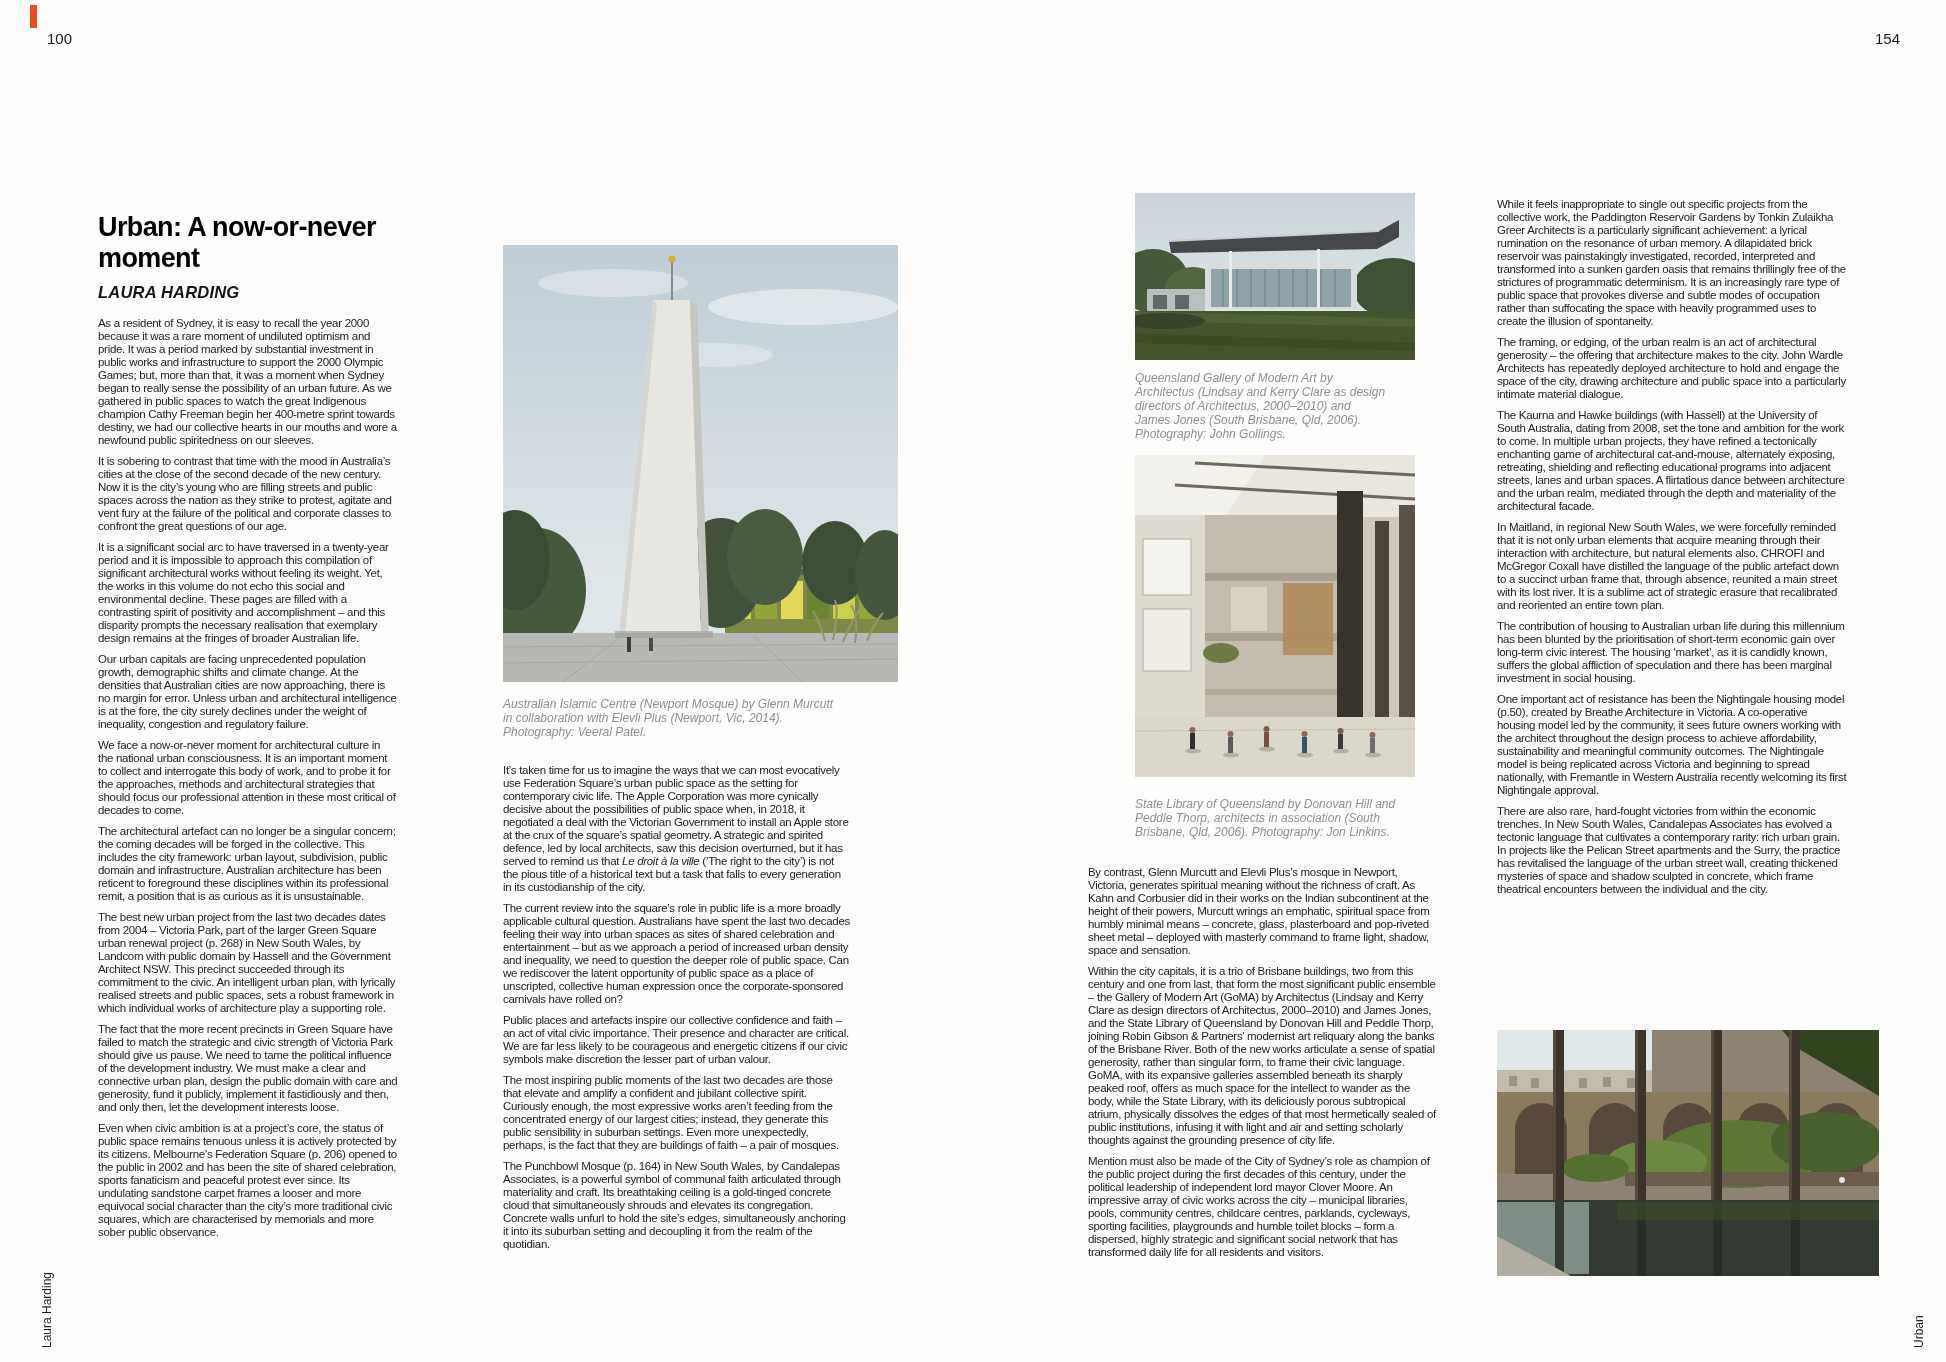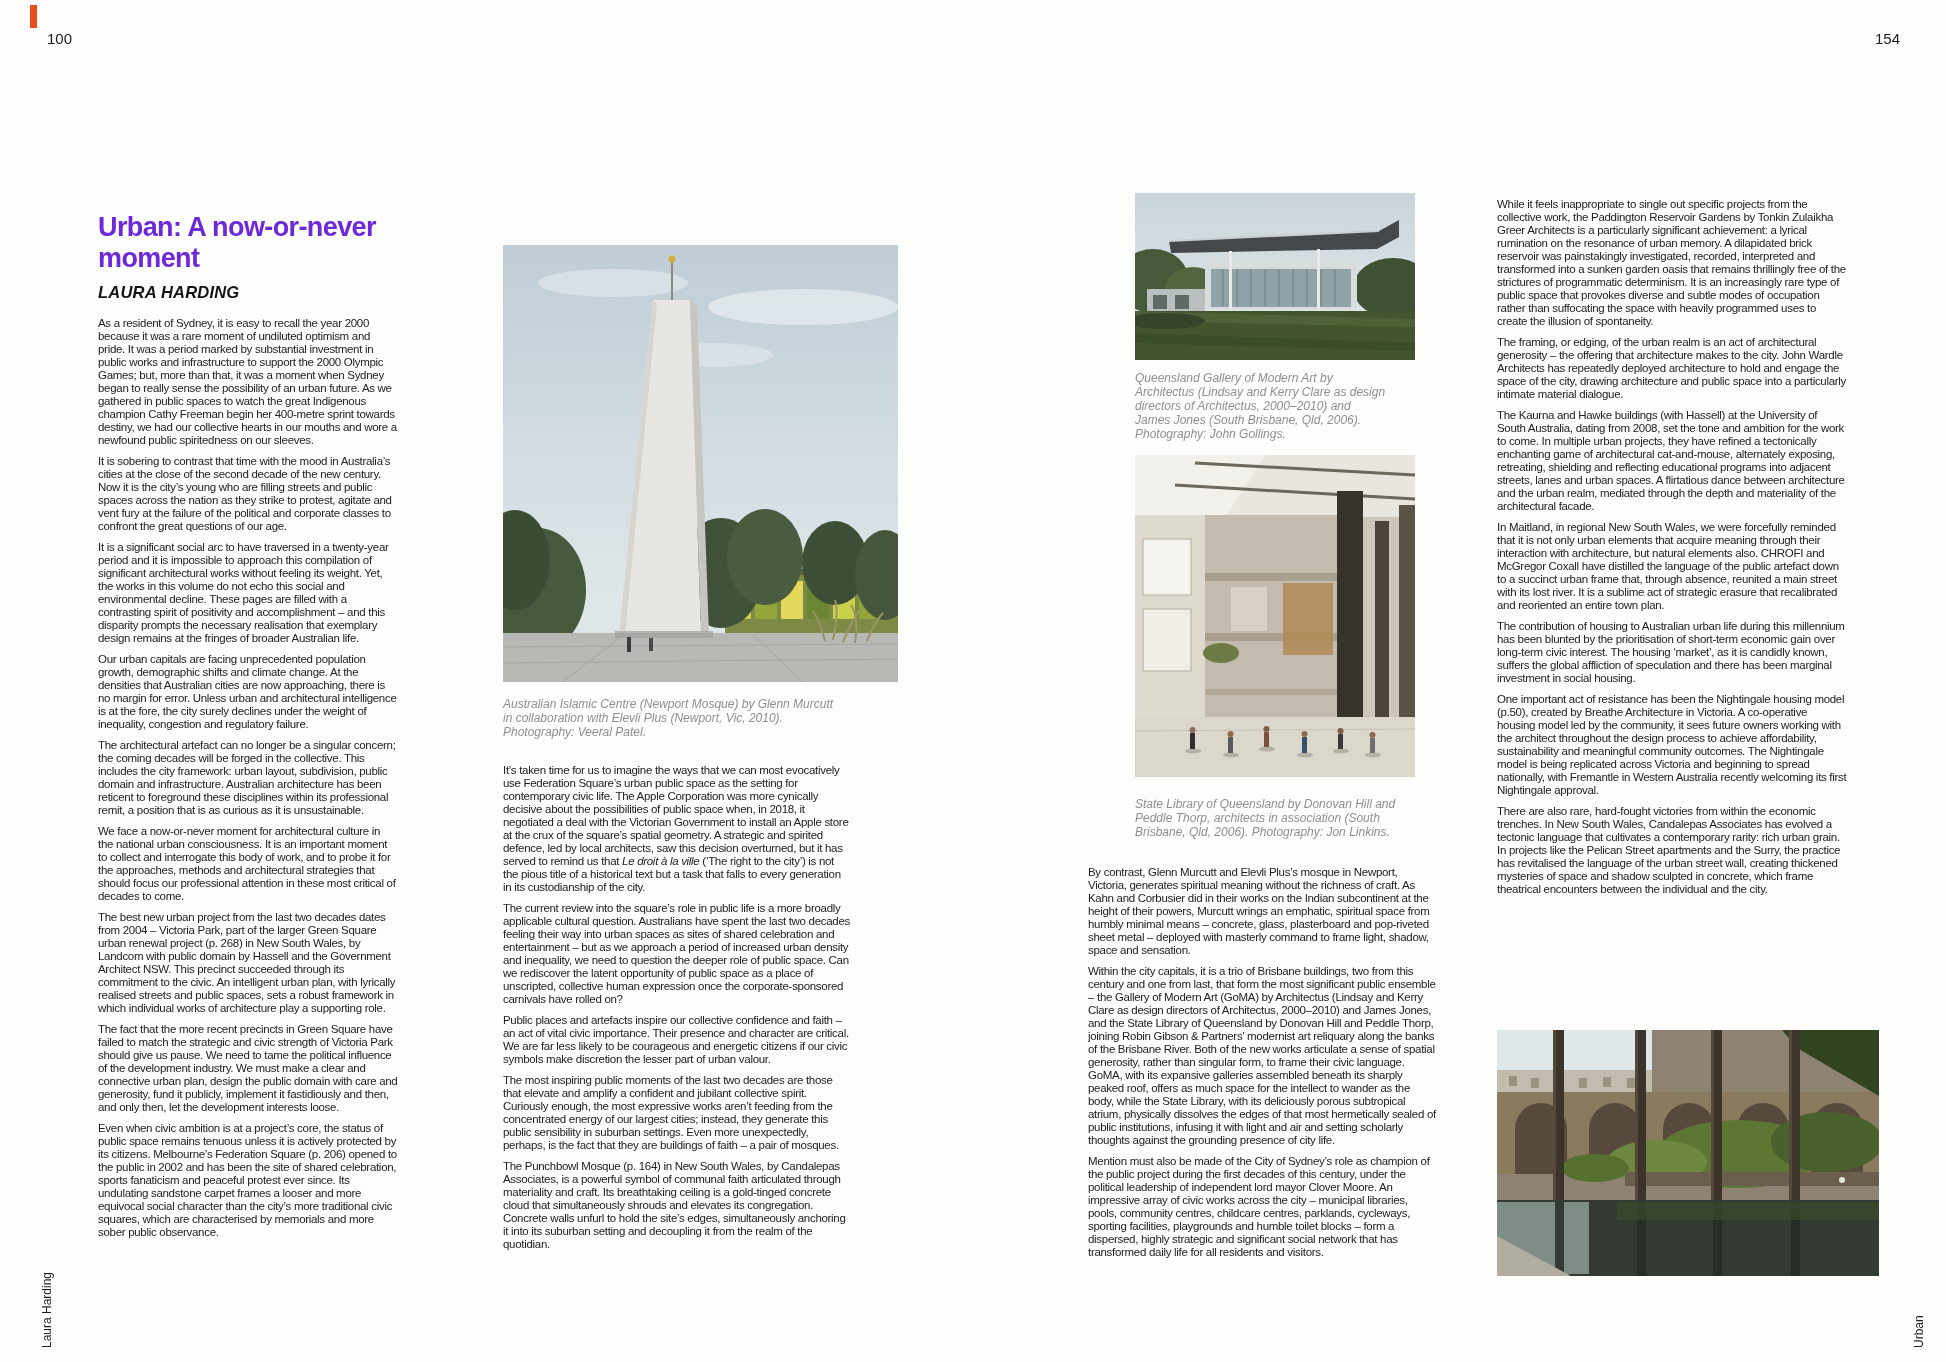--- a/index.html
+++ b/index.html
@@ -41,21 +41,21 @@
   .col { position: absolute; overflow: hidden; }
   #col1 { left: 98px;  top: 212px;  width: 300px; height: 1146px; }
   #col2 { left: 503px; top: 764px;  width: 348px; height: 590px; }
   #rcol1 { left: 1088px; top: 866px; width: 350px; height: 492px; }
   #rcol2 { left: 1497px; top: 198px; width: 350px; height: 812px; }
   .title {
     font-size: 27px;
     line-height: 31px;
     font-weight: 700;
     letter-spacing: -0.6px;
-    color: #6d28d9;
+    color: #000000;
   }
   .author {
     margin-top: 9px;
     font-size: 16.5px;
     font-weight: 700;
     font-style: italic;
     letter-spacing: 0.2px;
     color: #141414;
   }
   .body-text p {
@@ -96,22 +96,22 @@
   <div class="vert-label" id="vert-right">Urban</div>
 
   <div class="col" id="col1">
     <h1 class="title">Urban: A now-or-never moment</h1>
     <div class="author">LAURA HARDING</div>
     <div class="body-text">
       <p>As a resident of Sydney, it is easy to recall the year 2000 because it was a rare moment of undiluted optimism and pride. It was a period marked by substantial investment in public works and infrastructure to support the 2000 Olympic Games; but, more than that, it was a moment when Sydney began to really sense the possibility of an urban future. As we gathered in public spaces to watch the great Indigenous champion Cathy Freeman begin her 400-metre sprint towards destiny, we had our collective hearts in our mouths and wore a newfound public spiritedness on our sleeves.</p>
       <p>It is sobering to contrast that time with the mood in Australia’s cities at the close of the second decade of the new century. Now it is the city’s young who are filling streets and public spaces across the nation as they strike to protest, agitate and vent fury at the failure of the political and corporate classes to confront the great questions of our age.</p>
       <p>It is a significant social arc to have traversed in a twenty-year period and it is impossible to approach this compilation of significant architectural works without feeling its weight. Yet, the works in this volume do not echo this social and environmental decline. These pages are filled with a contrasting spirit of positivity and accomplishment – and this disparity prompts the necessary realisation that exemplary design remains at the fringes of broader Australian life.</p>
       <p>Our urban capitals are facing unprecedented population growth, demographic shifts and climate change. At the densities that Australian cities are now approaching, there is no margin for error. Unless urban and architectural intelligence is at the fore, the city surely declines under the weight of inequality, congestion and regulatory failure.</p>
+      <p>We face a now-or-never moment for architectural culture in the national urban consciousness. It is an important moment to collect and interrogate this body of work, and to probe it for the approaches, methods and architectural strategies that should focus our professional attention in these most critical of decades to come.</p>
       <p>The architectural artefact can no longer be a singular concern; the coming decades will be forged in the collective. This includes the city framework: urban layout, subdivision, public domain and infrastructure. Australian architecture has been reticent to foreground these disciplines within its professional remit, a position that is as curious as it is unsustainable.</p>
-      <p>We face a now-or-never moment for architectural culture in the national urban consciousness. It is an important moment to collect and interrogate this body of work, and to probe it for the approaches, methods and architectural strategies that should focus our professional attention in these most critical of decades to come.</p>
       <p>The best new urban project from the last two decades dates from 2004 – Victoria Park, part of the larger Green Square urban renewal project (p. 268) in New South Wales, by Landcom with public domain by Hassell and the Government Architect NSW. This precinct succeeded through its commitment to the civic. An intelligent urban plan, with lyrically realised streets and public spaces, sets a robust framework in which individual works of architecture play a supporting role.</p>
       <p>The fact that the more recent precincts in Green Square have failed to match the strategic and civic strength of Victoria Park should give us pause. We need to tame the political influence of the development industry. We must make a clear and connective urban plan, design the public domain with care and generosity, fund it publicly, implement it fastidiously and then, and only then, let the development interests loose.</p>
       <p>Even when civic ambition is at a project’s core, the status of public space remains tenuous unless it is actively protected by its citizens. Melbourne’s Federation Square (p. 206) opened to the public in 2002 and has been the site of shared celebration, sports fanaticism and peaceful protest ever since. Its undulating sandstone carpet frames a looser and more equivocal social character than the city’s more traditional civic squares, which are characterised by memorials and more sober public observance.</p>
     </div>
   </div>
 
   <svg class="photo" id="photo-islamic" width="395" height="437" viewBox="0 0 395 437">
     <defs>
       <linearGradient id="sky1" x1="0" y1="0" x2="0" y2="1">
         <stop offset="0" stop-color="#bfcdd6"></stop>
@@ -150,21 +150,21 @@
     <line x1="0" y1="402" x2="395" y2="399" stroke="#a6a7a3" stroke-width="1"></line>
     <line x1="0" y1="418" x2="395" y2="414" stroke="#a6a7a3" stroke-width="1"></line>
     <line x1="60" y1="437" x2="120" y2="390" stroke="#a6a7a3" stroke-width="1"></line>
     <line x1="300" y1="437" x2="250" y2="390" stroke="#a6a7a3" stroke-width="1"></line>
 
     <path d="M330,395 q6,-28 2,-40 M340,397 q10,-24 18,-34 M352,398 q4,-26 -4,-38 M364,396 q8,-20 16,-28 M322,396 q-6,-22 -12,-30" stroke="#9b9468" stroke-width="2" fill="none"></path>
 
     <rect x="124" y="392" width="4" height="15" fill="#3c3c3a"></rect>
     <rect x="146" y="393" width="4" height="13" fill="#4a4a48"></rect>
   </svg>
-  <div class="caption" id="caption-islamic">Australian Islamic Centre (Newport Mosque) by Glenn Murcutt in collaboration with Elevli Plus (Newport, Vic, 2010). Photography: Veeral Patel.</div>
+  <div class="caption" id="caption-islamic">Australian Islamic Centre (Newport Mosque) by Glenn Murcutt in collaboration with Elevli Plus (Newport, Vic, 2014). Photography: Veeral Patel.</div>
 
   <div class="col" id="col2">
     <div class="body-text">
       <p><span>It’s taken time for us to imagine the ways that we can most evocatively use Federation Square’s urban public space as the setting for contemporary civic life. The Apple Corporation was more cynically decisive about the possibilities of public space when, in 2018, it negotiated a deal with the Victorian Government to install an Apple store at the crux of the square’s spatial geometry. A strategic and spirited defence, led by local architects, saw this decision overturned, but it has served to remind us that </span><i>Le droit à la ville</i><span> (‘The right to the city’) is not the pious title of a historical text but a task that falls to every generation in its custodianship of the city.</span></p>
       <p>The current review into the square’s role in public life is a more broadly applicable cultural question. Australians have spent the last two decades feeling their way into urban spaces as sites of shared celebration and entertainment – but as we approach a period of increased urban density and inequality, we need to question the deeper role of public space. Can we rediscover the latent opportunity of public space as a place of unscripted, collective human expression once the corporate-sponsored carnivals have rolled on?</p>
       <p>Public places and artefacts inspire our collective confidence and faith – an act of vital civic importance. Their presence and character are critical. We are far less likely to be courageous and energetic citizens if our civic symbols make discretion the lesser part of urban valour.</p>
       <p>The most inspiring public moments of the last two decades are those that elevate and amplify a confident and jubilant collective spirit. Curiously enough, the most expressive works aren’t feeding from the concentrated energy of our largest cities; instead, they generate this public sensibility in suburban settings. Even more unexpectedly, perhaps, is the fact that they are buildings of faith – a pair of mosques.</p>
       <p>The Punchbowl Mosque (p. 164) in New South Wales, by Candalepas Associates, is a powerful symbol of communal faith articulated through materiality and craft. Its breathtaking ceiling is a gold-tinged concrete cloud that simultaneously shrouds and elevates its congregation. Concrete walls unfurl to hold the site’s edges, simultaneously anchoring it into its suburban setting and decoupling it from the realm of the quotidian.</p>
     </div>
   </div>

